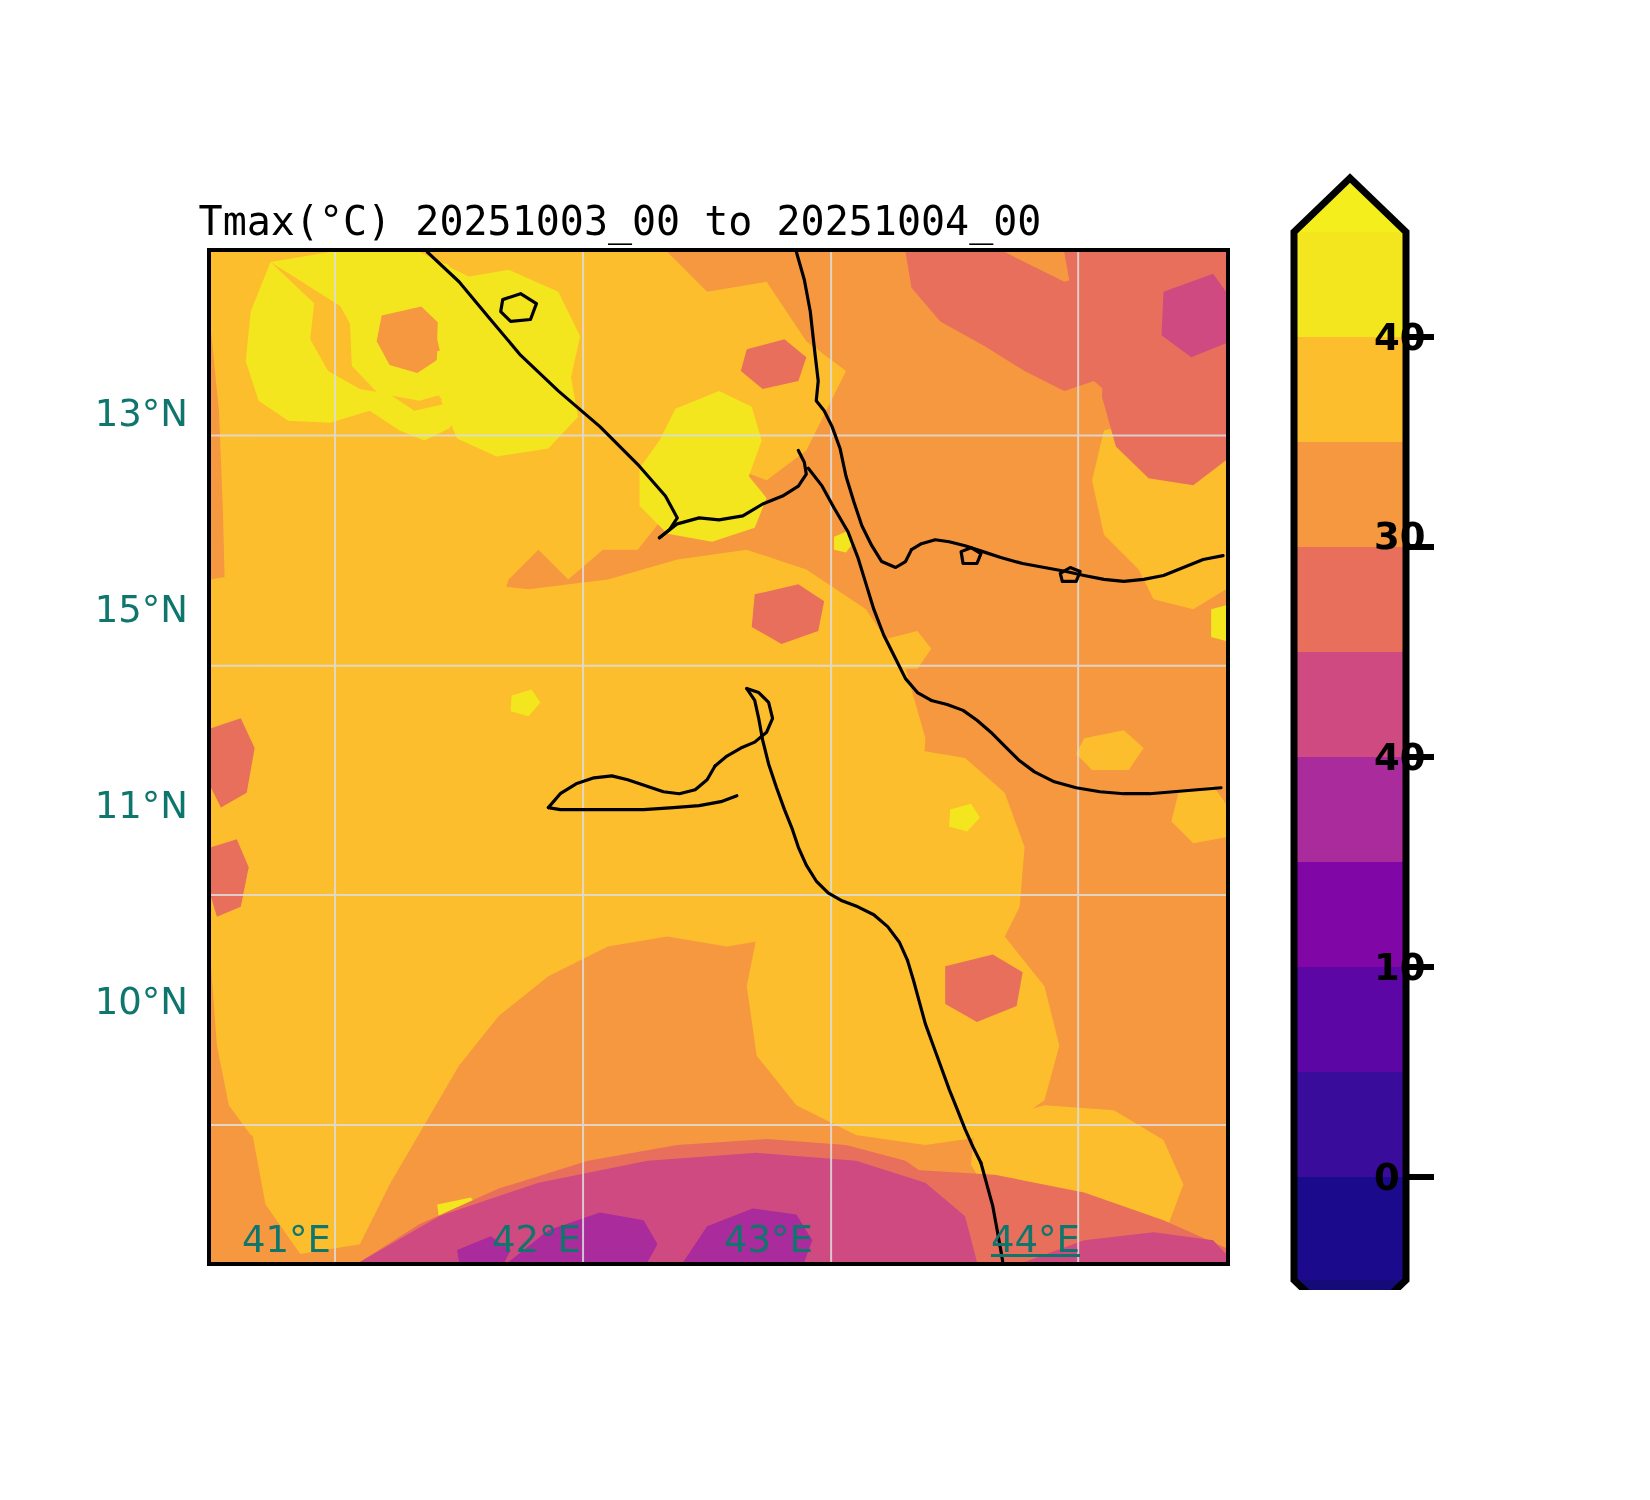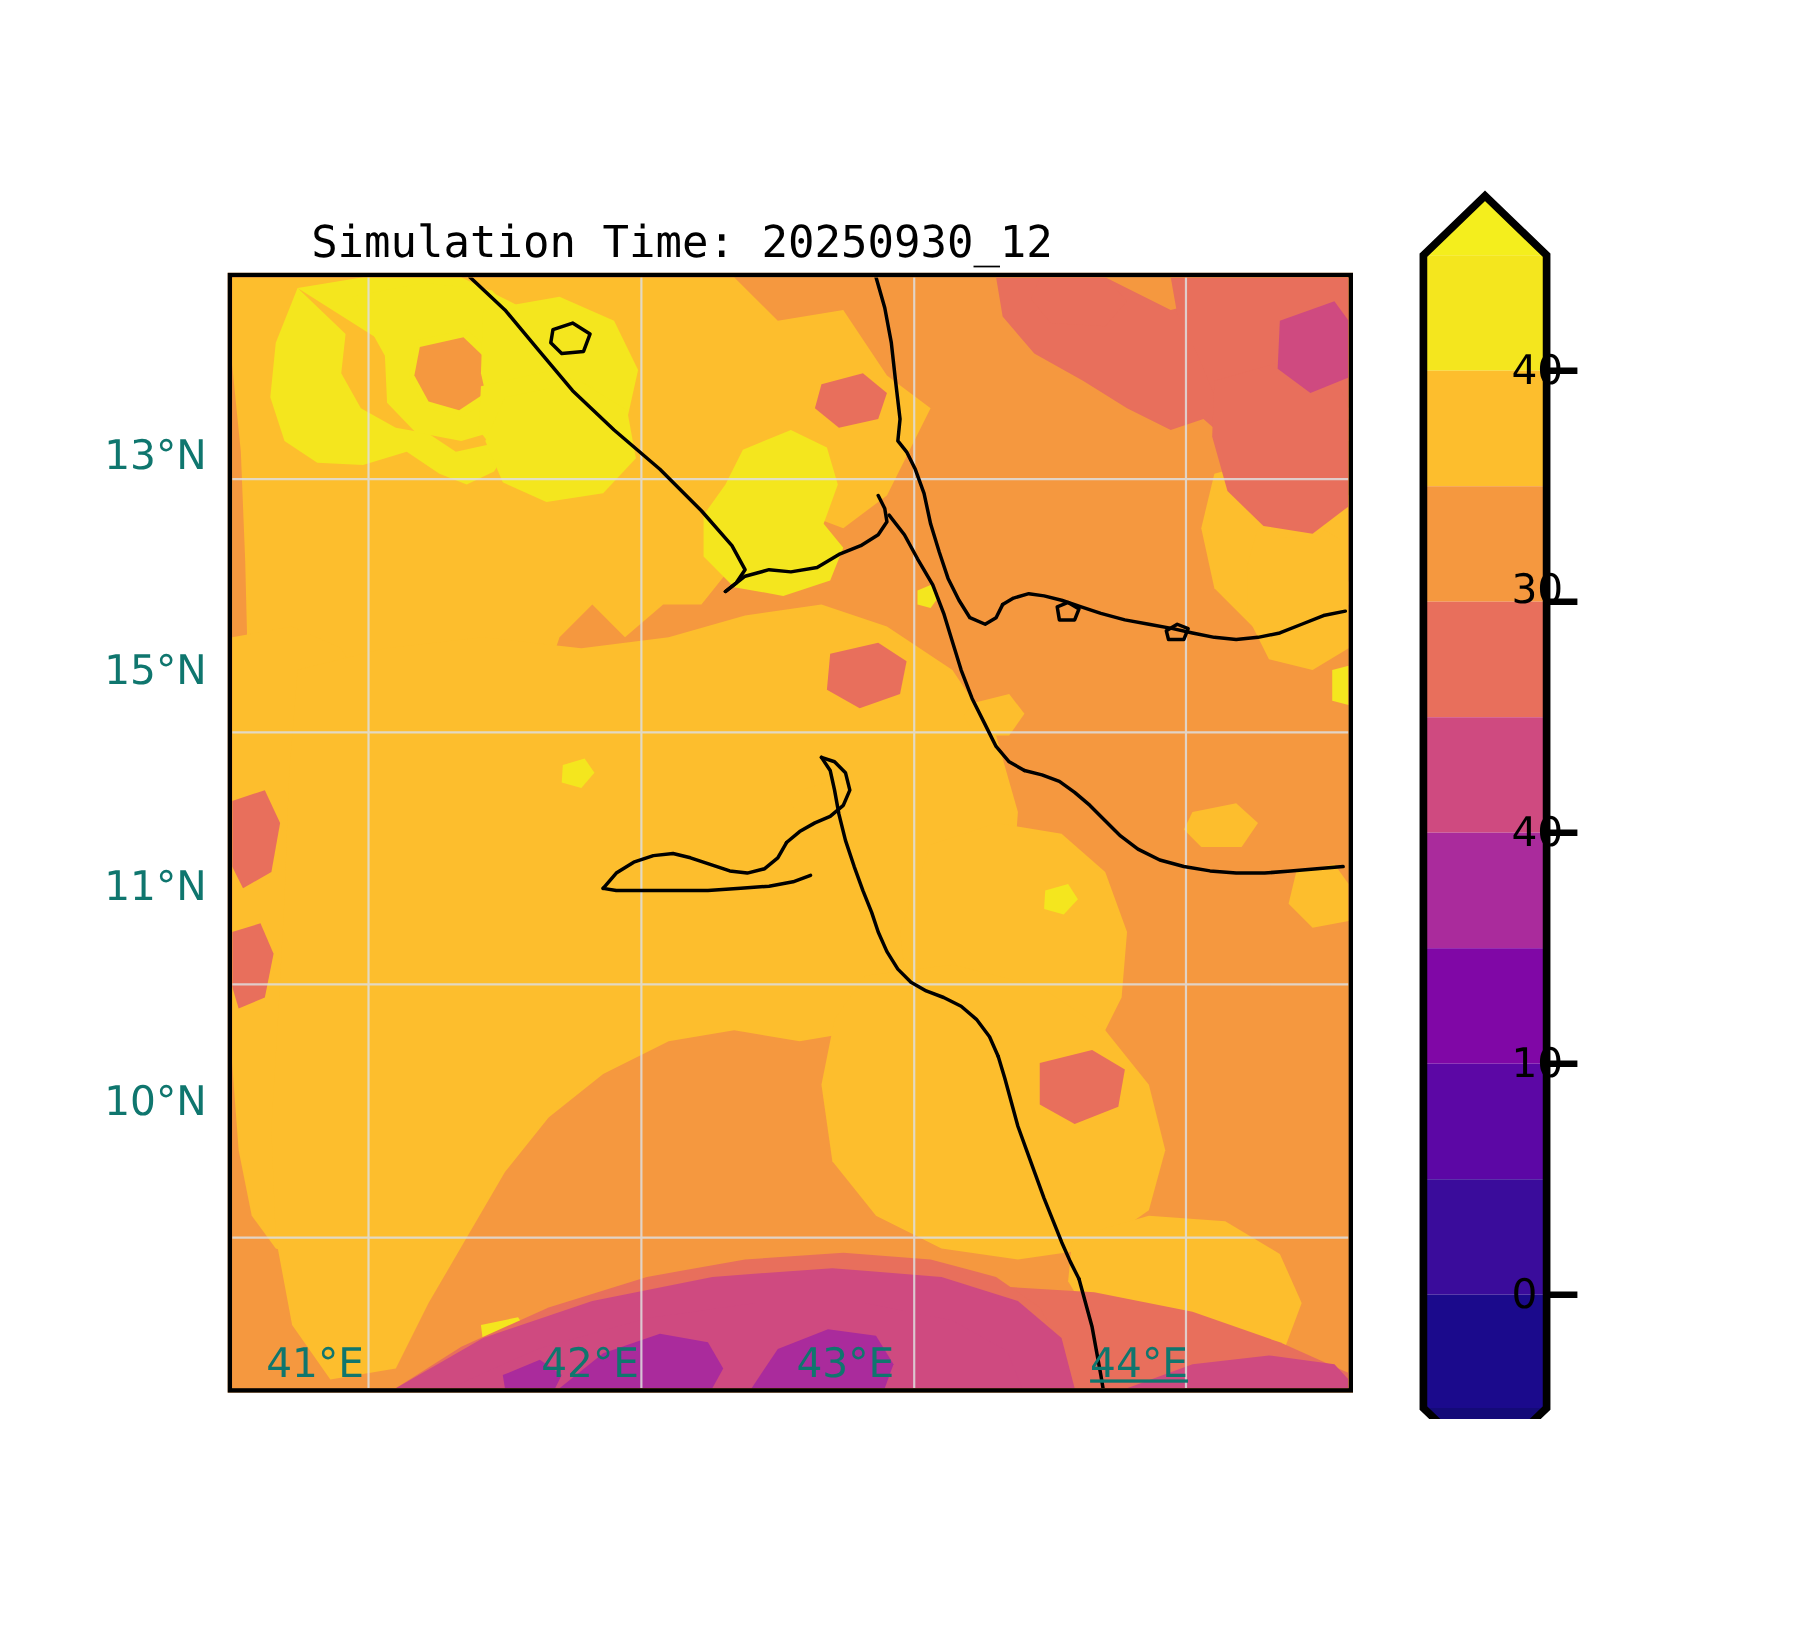--- a/index.html
+++ b/index.html
@@ -37,28 +37,30 @@
   }
 
   
   #colorbar-group{position:absolute;left:1288px;top:170px;width:330px;height:1120px;}
   #colorbar-svg{position:absolute;left:0;top:0;}
   .cbar-tick-label{
     position:absolute;left:86px;
     font-size:37px;color:#000;white-space:pre;
     font-family:"DejaVu Sans","Liberation Sans",sans-serif;
     transform:translateY(-50%);
+    font-weight:bold;
   }
 </style>
 </head>
 <body>
 
 <div id="root">
 
   <div id="title-block">
+    <span id="title-line-1">Tmax(°C) 20251003_00 to 20251004_00</span>
     <span id="title-line-2">Simulation Time: 20250930_12</span>
   </div>
 
   <div id="map-axes">
     <div id="map-canvas">
       <svg viewBox="0 0 1023 1018" preserveAspectRatio="none" xmlns="http://www.w3.org/2000/svg">
         <defs>
           <clipPath id="axclip">
               <rect x="0" y="0" width="1023" height="1018"></rect>
             </clipPath>

